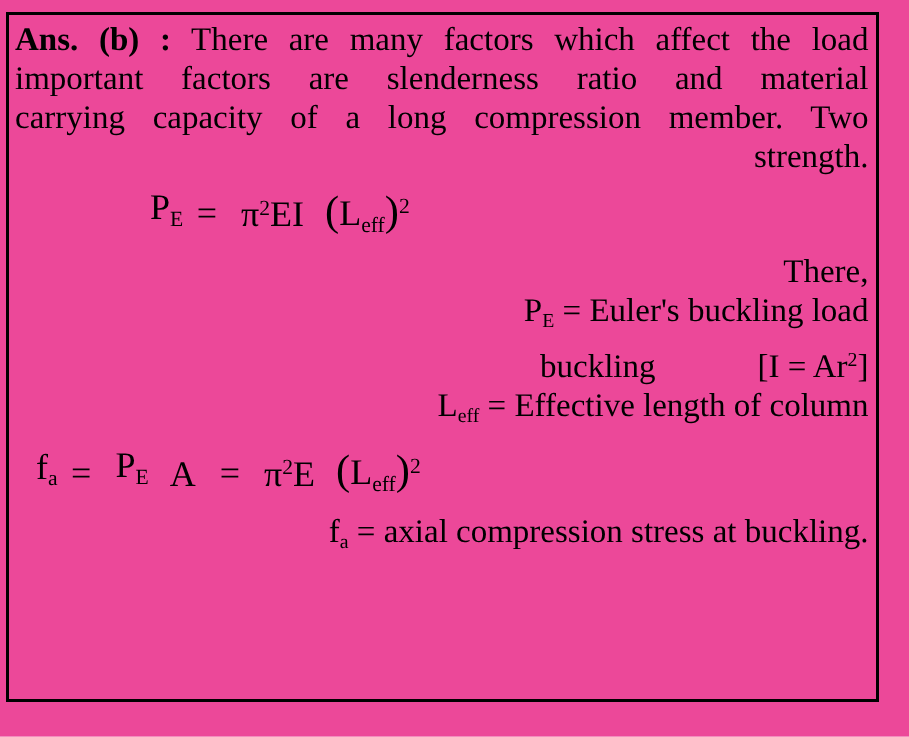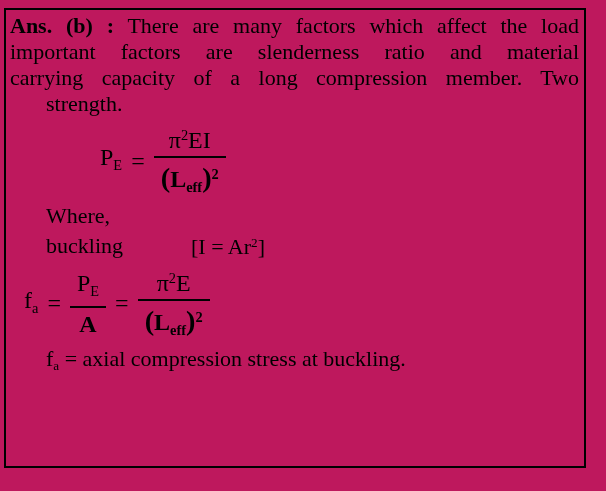--- a/index.html
+++ b/index.html
@@ -9,56 +9,56 @@
     height: 491px;
     background: #ffffff;
     color: #000000;
     font-family: "Liberation Serif", "DejaVu Serif", serif;
   }
   .page {
     position: relative;
     width: 606px;
     height: 491px;
     overflow: hidden;
-    background: #be185d;
+    background: #ec4899;
   }
   .answer-box {
     position: absolute;
     left: 4px;
     top: 8px;
     width: 582px;
     height: 460px;
     border: 2px solid #000000;
     padding: 3px 5px 0 4px;
     font-size: 22px;
     line-height: 26px;
   }
   .jline {
     text-align: justify;
     text-align-last: justify;
   }
-  .line { text-align: left; margin-left: 36px; }
+  .line { text-align: right; margin-left: 36px; }
   .bold { font-weight: bold; }
 
   .formula {
     display: flex;
     align-items: center;
     font-size: 24px;
     line-height: 26px;
   }
   .formula-pe { margin: 5px 0 4px 90px; }
   .formula-fa { margin: 5px 0 4px 14px; }
   .frac {
     display: inline-flex;
-    flex-direction: column;
+    flex-direction: row;
     align-items: center;
   }
   .num, .den { padding: 0 7px; line-height: 26px; white-space: nowrap; }
   .num { padding-bottom: 3px; }
-  .den { padding-top: 3px; font-weight: bold; }
+  .den { padding-top: 3px; }
   .bar { align-self: stretch; height: 2px; background: #000000; }
   .eq { margin: 0 9px; }
 
   .sub { font-size: 0.6em; vertical-align: -0.32em; }
   .sup { font-size: 0.6em; vertical-align: 0.55em; }
   .paren { font-size: 1.18em; }
   .gap { display: inline-block; width: 68px; }
 </style>
 </head>
 <body>
@@ -76,26 +76,28 @@
     <div class="formula formula-pe">
       <span class="lhs"><span>P</span><span class="sub">E</span></span>
       <span class="eq">=</span>
       <span class="frac">
         <span class="num"><span>π</span><span class="sup">2</span><span>EI</span></span>
         <span class="bar"></span>
         <span class="den"><span class="paren">(</span><span>L</span><span class="sub">eff</span><span class="paren">)</span><span class="sup">2</span></span>
       </span>
     </div>
 
-    <div class="line">Where,</div>
+    <div class="line">There,</div>
 
+    <div class="line"><span>P</span><span class="sub">E</span> <span>= Euler's buckling load</span></div>
 
 
     <div class="line"><span>buckling</span><span class="gap"></span><span><span>[I = Ar</span><span class="sup">2</span><span>]</span></span></div>
 
+    <div class="line"><span>L</span><span class="sub">eff</span> <span>= Effective length of column</span></div>
 
     <div class="formula formula-fa">
       <span class="lhs"><span>f</span><span class="sub">a</span></span>
       <span class="eq">=</span>
       <span class="frac">
         <span class="num"><span>P</span><span class="sub">E</span></span>
         <span class="bar"></span>
         <span class="den">A</span>
       </span>
       <span class="eq">=</span>

